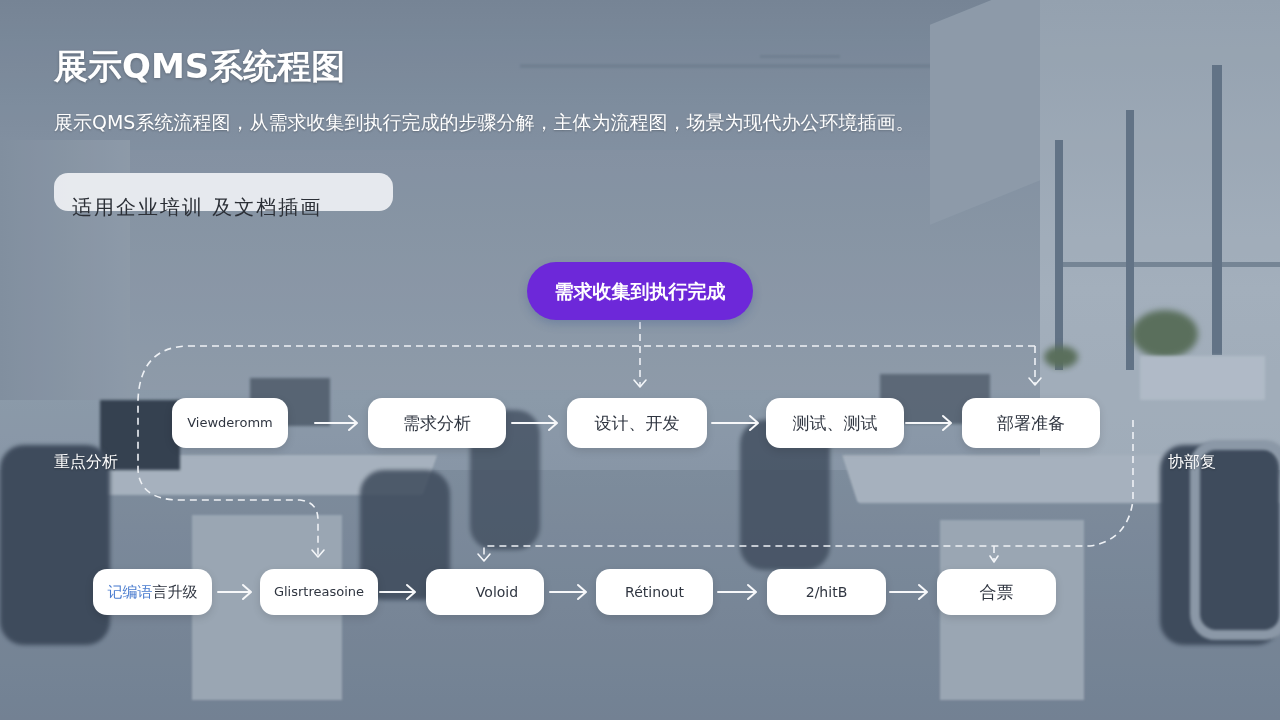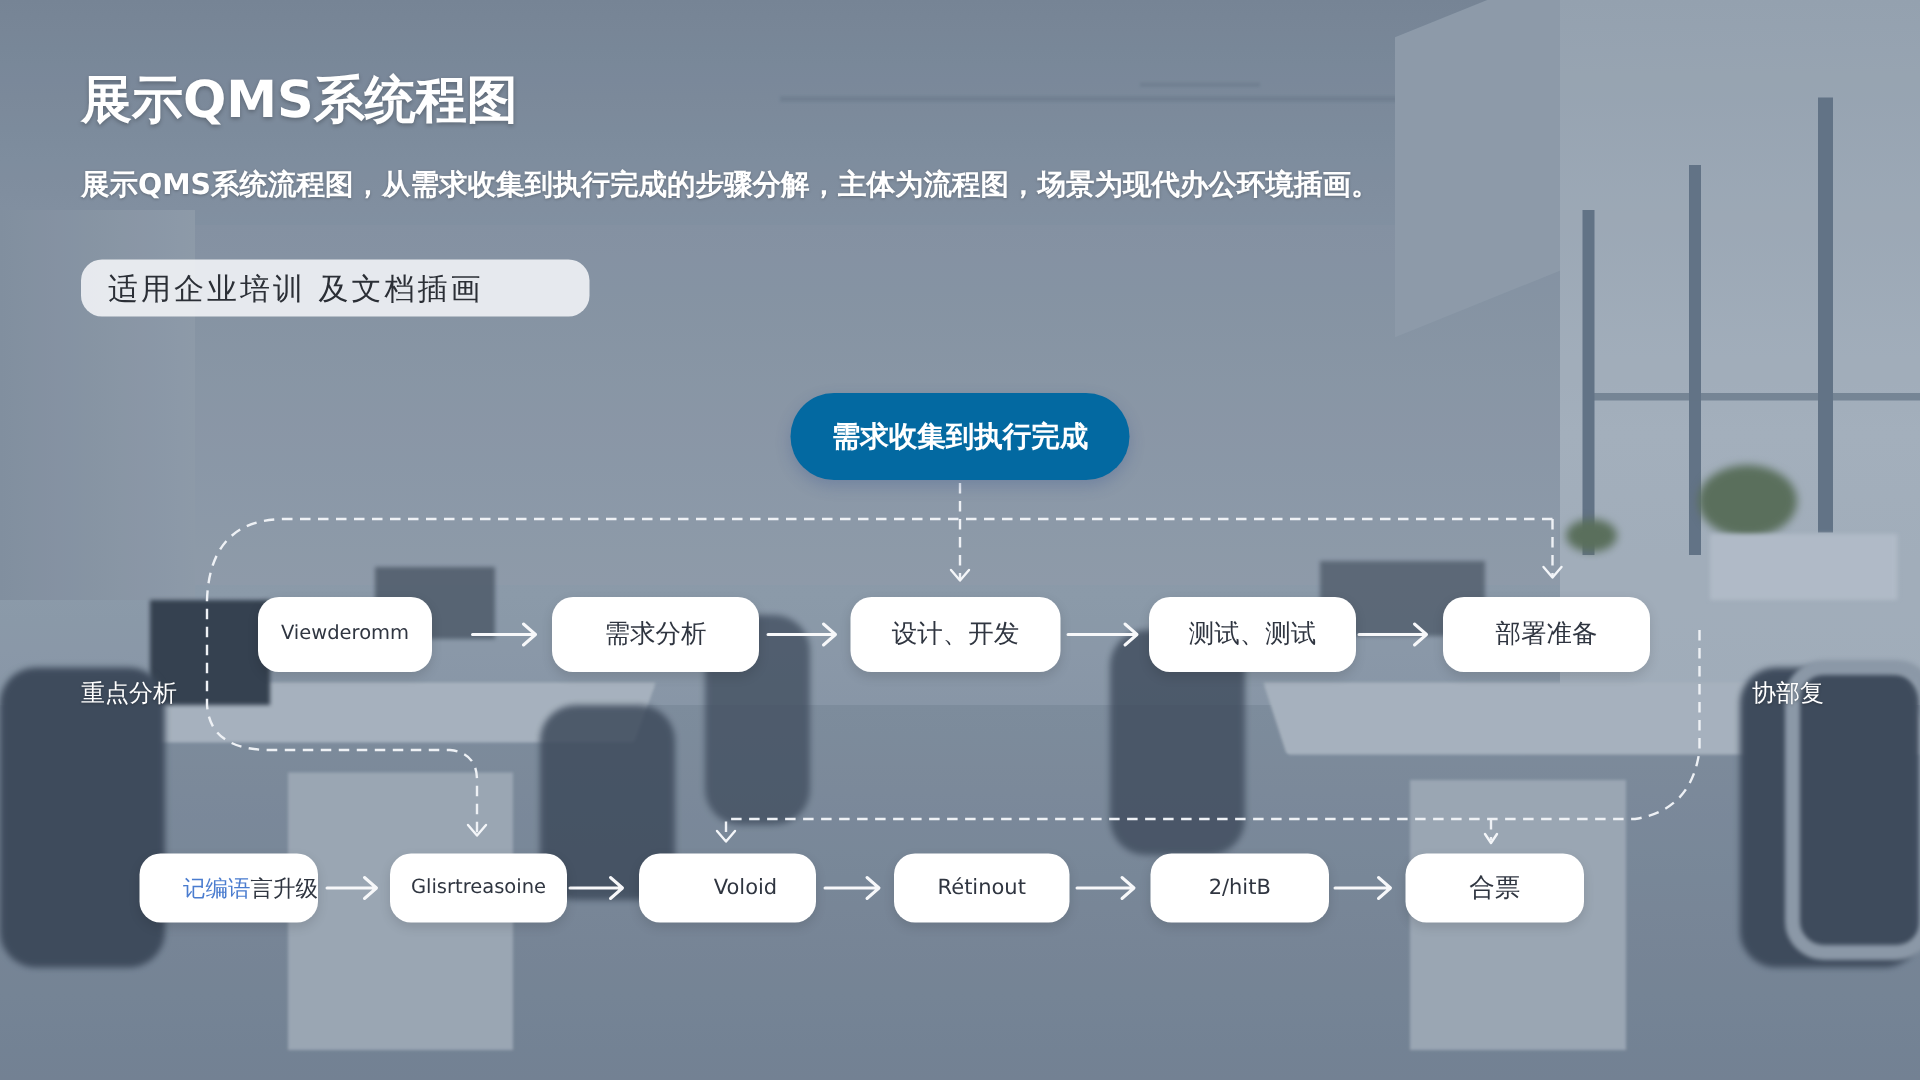--- a/index.html
+++ b/index.html
@@ -31,28 +31,28 @@
   .bg .monitor { position:absolute; background:#2f3a47; filter: blur(1.5px); }
   .bg .chair { position:absolute; background:#3a4656; border-radius:24px; filter: blur(2px); }
   .bg .chair-light { position:absolute; border:10px solid #98a4b1; border-radius:26px; filter: blur(1.5px); }
   .bg .plant { position:absolute; background:#5c7256; border-radius:50%; filter: blur(3px); }
   .bg .overlay { position:absolute; inset:0; background: rgba(85,100,120,.18); }
 
   
   .title { position:absolute; left:54px; top:44px; color:#ffffff; font-size:34px;
            font-weight:bold; letter-spacing:0px; text-shadow:0 1px 3px rgba(0,0,0,.25); }
   .subtitle { position:absolute; left:54px; top:110px; color:#ffffff; font-size:19px;
-              text-shadow:0 1px 2px rgba(0,0,0,.25); white-space:nowrap;font-weight:bold; }
-  .tag { position:absolute; left:54px; top:173px; height:38px; width:339px; padding:0 18px;
+              text-shadow:0 1px 2px rgba(0,0,0,.25); white-space:nowrap; }
+  .tag { position:absolute; left:54px; top:173px; height:38px; width:339px; padding:15px 18px;
          background:rgba(238,240,243,.93); border-radius:14px; color:#2b2f36;
          font-size:20px; line-height:38px; letter-spacing:2px; white-space:nowrap; }
 
   
   .root-node { position:absolute; left:527px; top:262px; width:226px; height:58px;
-               background:#0369a1; border-radius:29px; color:#ffffff; font-size:19px;
+               background:#6d28d9; border-radius:29px; color:#ffffff; font-size:19px;
                font-weight:bold; text-align:center; line-height:58px;
                box-shadow:0 4px 10px rgba(40,70,140,.25); }
   .node { position:absolute; height:50px; background:#ffffff; border-radius:14px;
           color:#2f3540; font-size:17px; text-align:center; line-height:50px;
           box-shadow:0 3px 8px rgba(0,0,0,.12); white-space:nowrap; overflow:hidden; }
   .node.r2 { height:46px; line-height:46px; }
   .node .hl { color:#4a7ccf; }
   .side-label { position:absolute; color:#ffffff; font-size:16px;
                 text-shadow:0 1px 2px rgba(0,0,0,.3); white-space:nowrap;margin-top:40px; }
   svg.connectors { position:absolute; left:0; top:0; width:1280px; height:720px; pointer-events:none; }
@@ -135,18 +135,18 @@
 <div class="root-node">需求收集到执行完成</div>
 
 <div class="side-label" style="left:54px;top:412px;">重点分析</div>
 <div class="node" style="left:172px;top:398px;width:116px;font-size:13px;">Viewderomm</div>
 <div class="node" style="left:368px;top:398px;width:138px;text-align:center;">需求分析</div>
 <div class="node" style="left:567px;top:398px;width:140px;">设计、开发</div>
 <div class="node" style="left:766px;top:398px;width:138px;">测试、测试</div>
 <div class="node" style="left:962px;top:398px;width:138px;">部署准备</div>
 <div class="side-label" style="left:1168px;top:412px;">协部复</div>
 
-<div class="node r2" style="left:93px;top:569px;width:119px;font-size:15px;text-align:right;"><span class="hl">记编语</span><span>言升级</span></div>
+<div class="node r2" style="left:93px;top:569px;width:119px;font-size:15px;"><span class="hl">记编语</span><span>言升级</span></div>
 <div class="node r2" style="left:260px;top:569px;width:118px;font-size:13px;">Glisrtreasoine</div>
 <div class="node r2" style="left:426px;top:569px;width:118px;font-size:14px;padding-left:24px;">Voloid</div>
 <div class="node r2" style="left:596px;top:569px;width:117px;font-size:14px;">Rétinout</div>
 <div class="node r2" style="left:767px;top:569px;width:119px;font-size:14px;">2/hitB</div>
 <div class="node r2" style="left:937px;top:569px;width:119px;">合票</div>
 
 </body></html>

